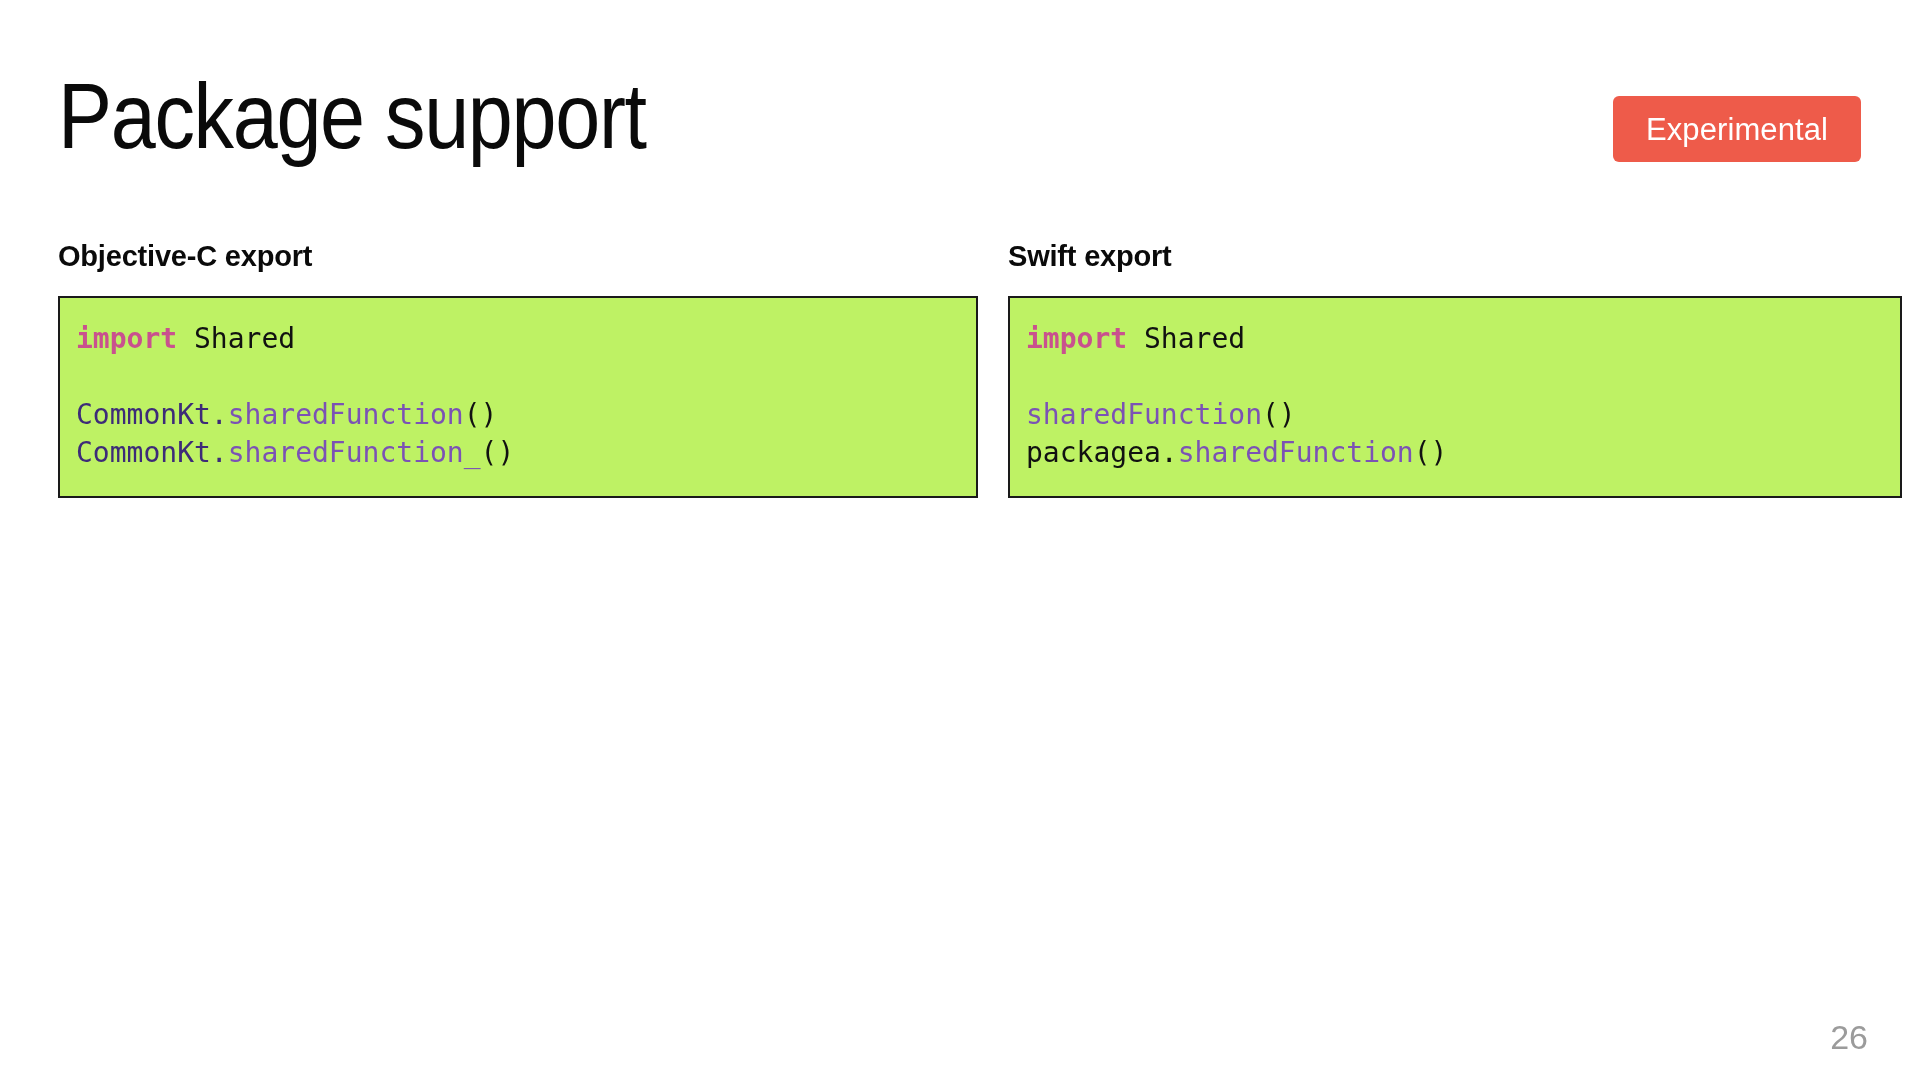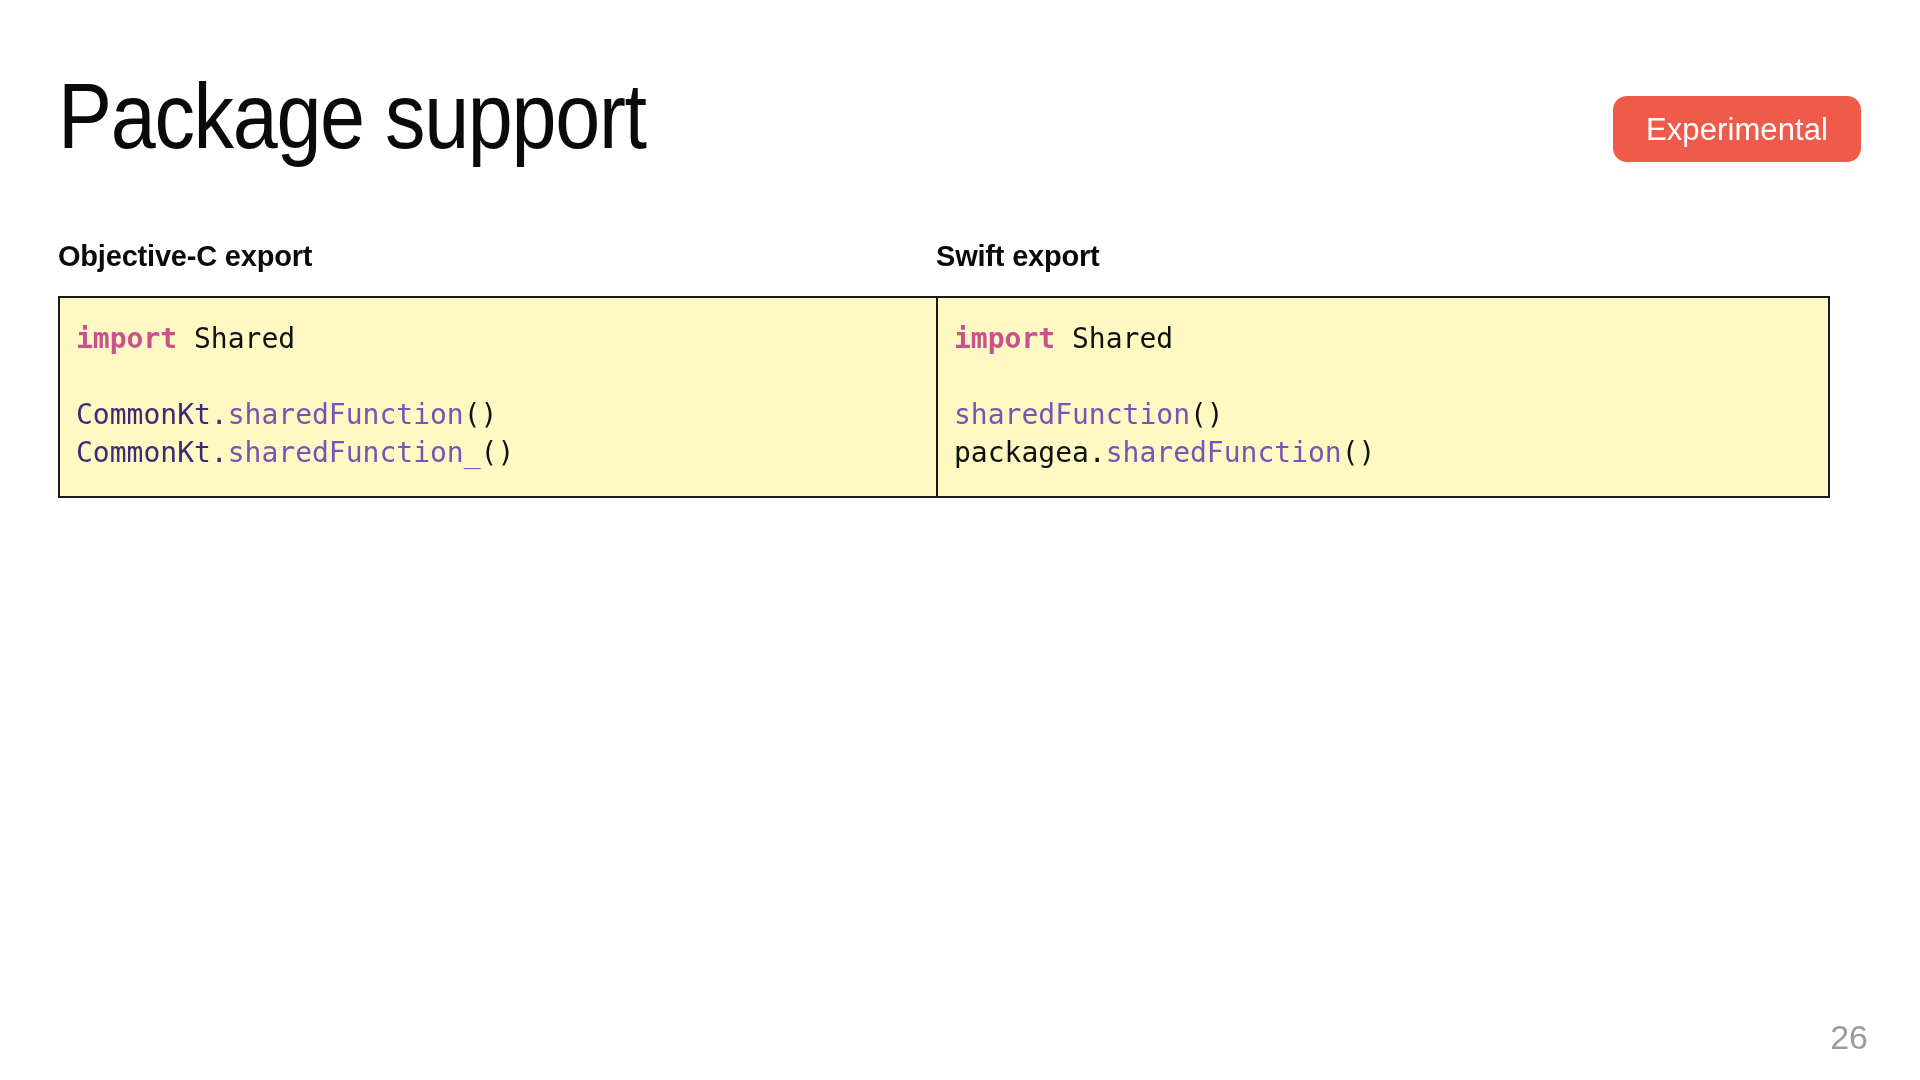--- a/index.html
+++ b/index.html
@@ -38,21 +38,21 @@
     transform: scaleX(0.88);
     transform-origin: left top;
   }
 
   .badge {
     position: absolute;
     left: 1613px;
     top: 80px;
     width: 248px;
     height: 66px;
-    border-radius: 14px;
+    border-radius: 6px;
     background: #ee5b4a;
     display: flex;
     align-items: center;
     justify-content: center;
     box-sizing: border-box;
   }
   .badge-label {
     color: #ffffff;
     font-family: "Liberation Sans", sans-serif;
     font-size: 31px;
@@ -68,35 +68,35 @@
     left: 0;
     top: 240px;
     width: 1920px;
   }
 
   .column {
     position: absolute;
     top: 0;
   }
   .column-left  { left: 58px;  width: 920px; }
-  .column-right { left: 936px; width: 894px; }
+  .column-right { left: 1008px; width: 894px; }
 
   .column-heading {
     font-family: "Liberation Sans", sans-serif;
     font-size: 29px;
     font-weight: bold;
     color: #0a0a0a;
     letter-spacing: -0.2px;
     margin: 0 0 23px 0;
     white-space: nowrap;
   }
 
   .code-box {
     border: 2px solid #1a1a1a;
-    background: #fef9c3;
+    background: #bef264;
     box-sizing: border-box;
     padding: 22px 0 22px 16px;
     height: 202px;
   }
 
   pre.code {
     margin: 0;
     font-family: "DejaVu Sans Mono", monospace;
     font-size: 28px;
     line-height: 38px;

